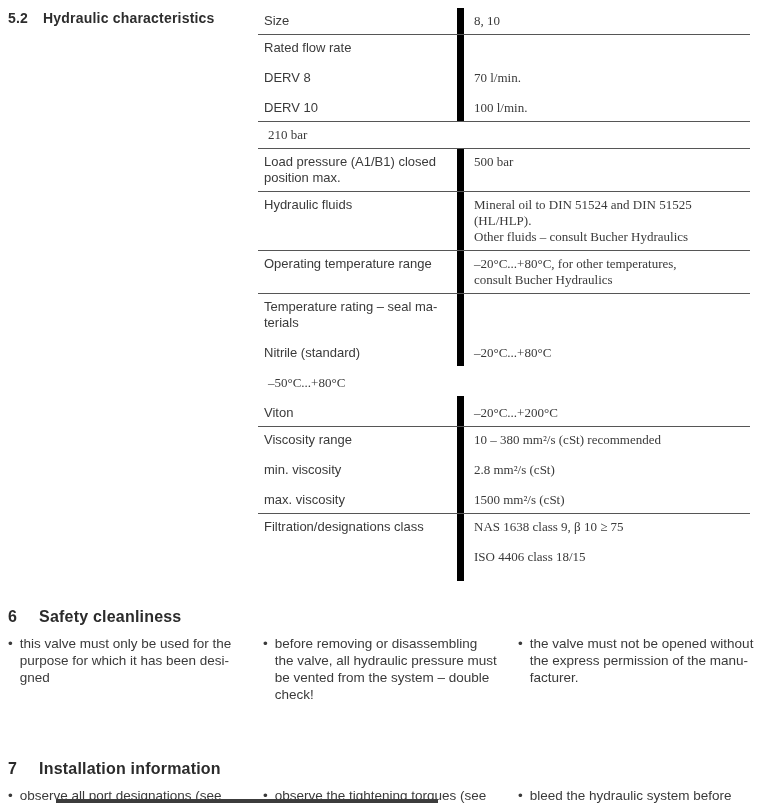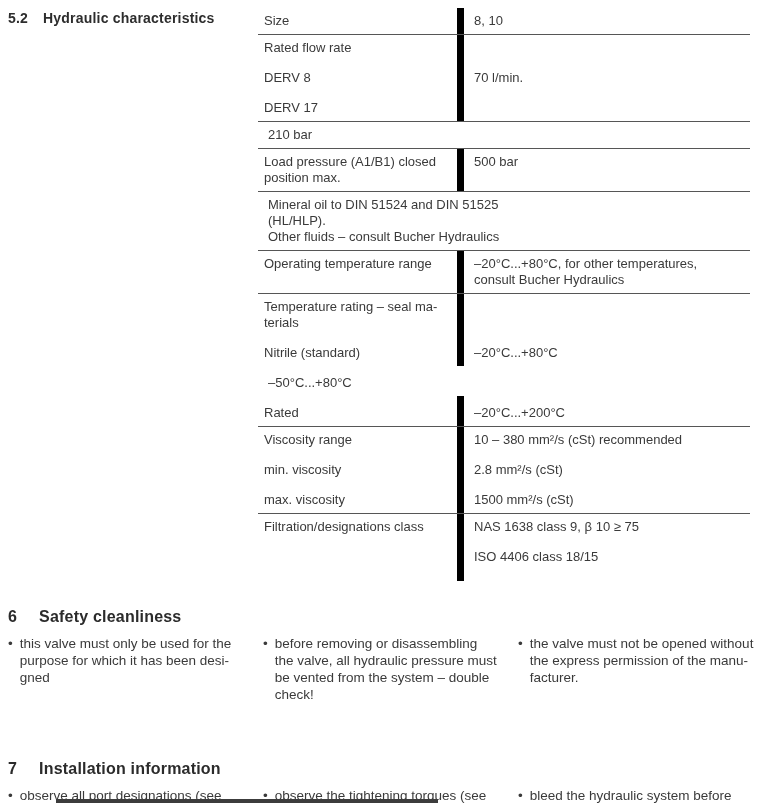--- a/index.html
+++ b/index.html
@@ -32,20 +32,21 @@
     padding: 5px 8px 5px 6px;
     white-space: pre-line;
     line-height: 16px;
   }
   .spec-row.sub .cell-label { text-align: left; }
   .spec-row .cell-value {
     flex: 1;
     padding: 5px 4px 5px 10px;
     white-space: pre-line;
     line-height: 16px;
+    font-family: Liberation Serif, serif;
   }
   .spec-row.gap-top .cell-label, .spec-row.gap-top .cell-value { padding-top: 9px; }
   .spec-row.last .cell-label, .spec-row.last .cell-value { padding-bottom: 16px; }
 
   .section-heading {
     display: flex; gap: 22px;
     font-size: 16px; font-weight: bold; color: #2b2b2b;
     padding-left: 8px;
     letter-spacing: 0.2px;
   }
@@ -79,31 +80,33 @@
     </div>
     <div class="spec-row">
       <div class="cell-label">Rated flow rate</div>
       <div class="cell-value"></div>
     </div>
     <div class="spec-row sub gap-top">
       <div class="cell-label">DERV 8</div>
       <div class="cell-value">70 l/min.</div>
     </div>
     <div class="spec-row sub gap-top sep">
-      <div class="cell-label">DERV 17</div>
+      <div class="cell-label">DERV 10</div>
+      <div class="cell-value">100 l/min.</div>
     </div>
     <div class="spec-row sep">
       <div class="cell-value">210 bar</div>
     </div>
     <div class="spec-row sep">
       <div class="cell-label">Load pressure (A1/B1) closed
 position max.</div>
       <div class="cell-value">500 bar</div>
     </div>
     <div class="spec-row sep">
+      <div class="cell-label">Hydraulic fluids</div>
       <div class="cell-value">Mineral oil to DIN 51524 and DIN 51525
 (HL/HLP).
 Other fluids – consult Bucher Hydraulics</div>
     </div>
     <div class="spec-row sep">
       <div class="cell-label">Operating temperature range</div>
       <div class="cell-value">–20°C...+80°C, for other temperatures,
 consult Bucher Hydraulics</div>
     </div>
     <div class="spec-row">
@@ -112,21 +115,21 @@
       <div class="cell-value"></div>
     </div>
     <div class="spec-row sub gap-top">
       <div class="cell-label">Nitrile (standard)</div>
       <div class="cell-value">–20°C...+80°C</div>
     </div>
     <div class="spec-row sub gap-top">
       <div class="cell-value">–50°C...+80°C</div>
     </div>
     <div class="spec-row sub gap-top sep">
-      <div class="cell-label">Rated</div>
+      <div class="cell-label">Viton</div>
       <div class="cell-value">–20°C...+200°C</div>
     </div>
     <div class="spec-row">
       <div class="cell-label">Viscosity range</div>
       <div class="cell-value">10 – 380 mm²/s (cSt) recommended</div>
     </div>
     <div class="spec-row sub gap-top">
       <div class="cell-label">min. viscosity</div>
       <div class="cell-value">2.8 mm²/s (cSt)</div>
     </div>

